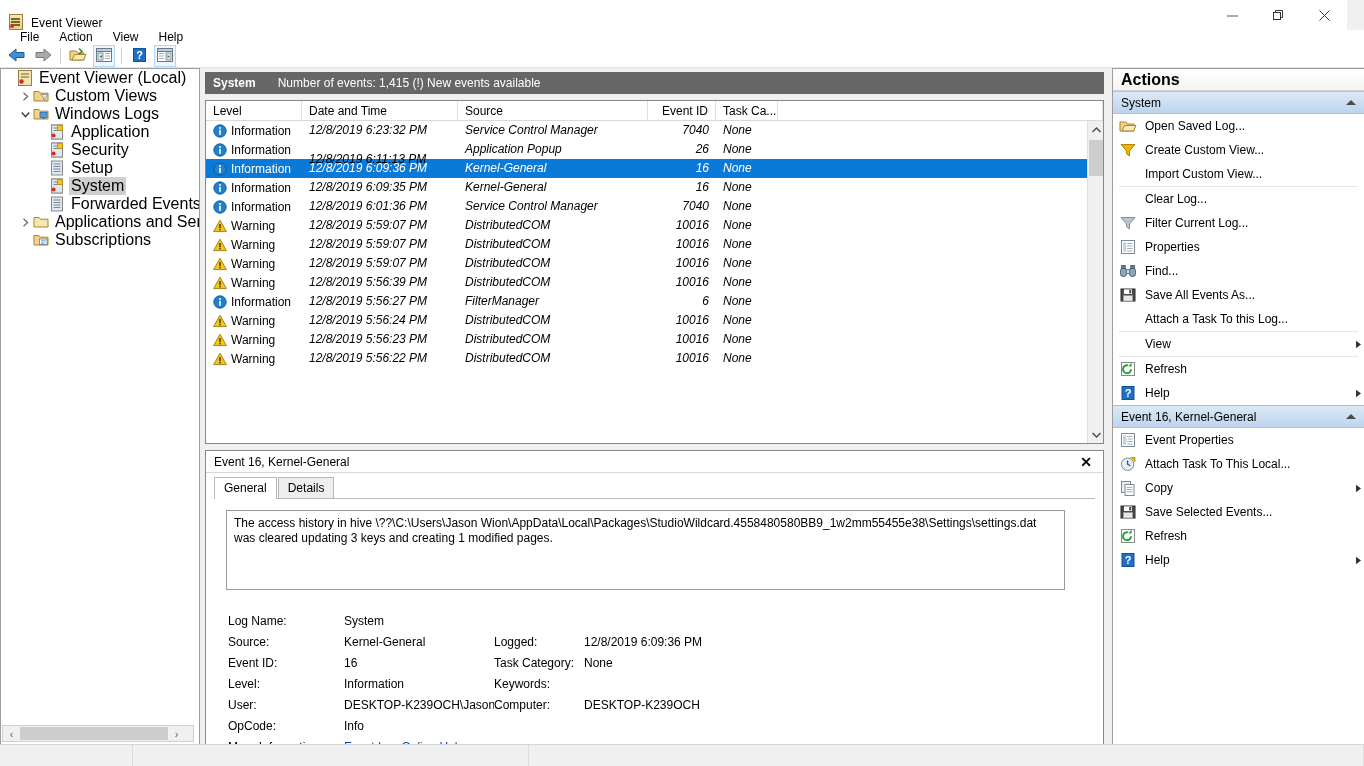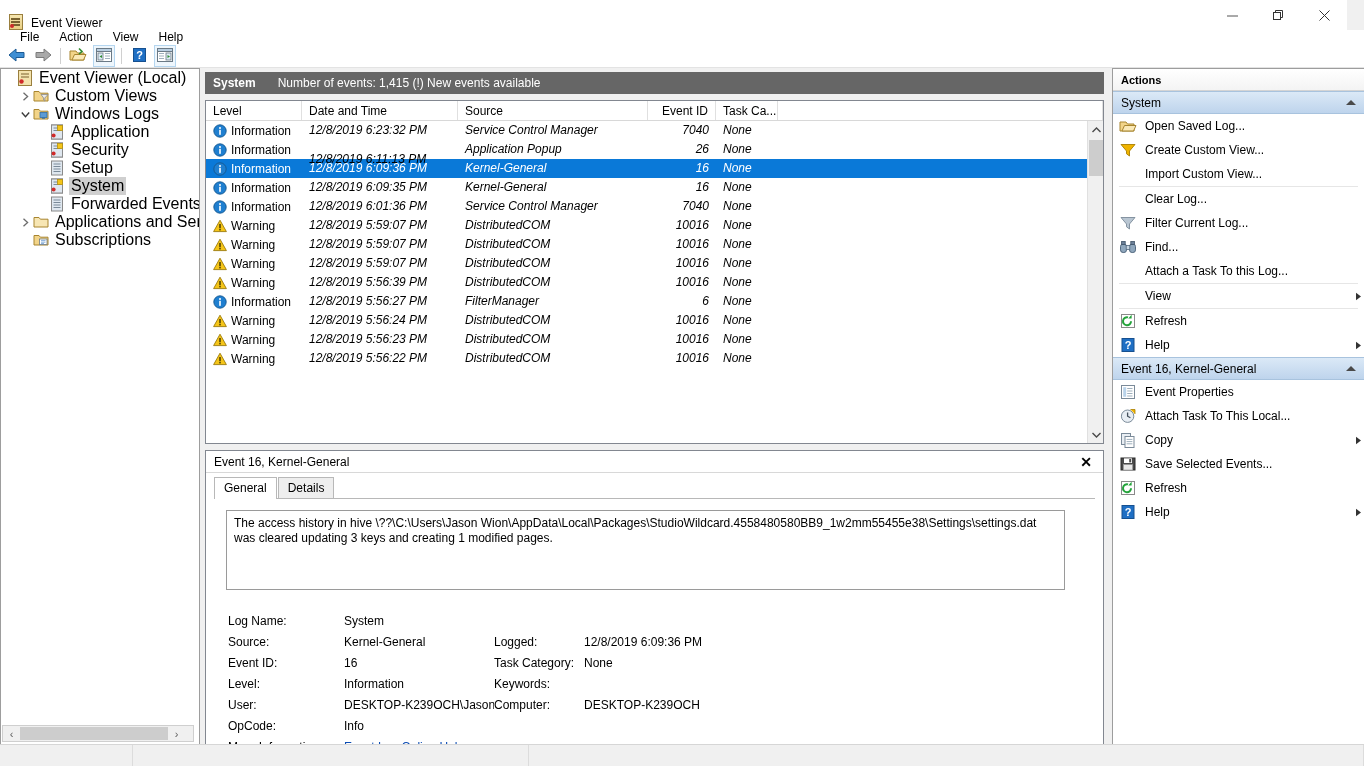--- a/index.html
+++ b/index.html
@@ -159,21 +159,21 @@
   .fv2 { flex: 1 1 auto; white-space: nowrap; }
   .link { color: #0b4cb4; text-decoration: underline; }
 
   
   .actions-pane {
     position: absolute; left: 1112px; top: 0; width: 252px; height: 676px;
     background: #ffffff; border-left: 1px solid #9d9d9d; border-top: 1px solid #9d9d9d;
   }
   .actions-title {
     height: 22px; display: flex; align-items: center; padding-left: 8px;
-    font-size: 11px; font-weight: bold;
+    font-size: 16px; font-weight: bold;
     background: linear-gradient(180deg,#ffffff 0%,#f4f4f4 100%);
     border-bottom: 1px solid #d4d4d4;
   }
   .act-section {
     height: 23px; display: flex; align-items: center; padding: 0 8px;
     font-size: 12px;
     background: linear-gradient(180deg,#dbe9f7 0%, #bed4ec 100%);
     border-top: 1px solid #a8c3de; border-bottom: 1px solid #a8c3de;
     justify-content: space-between;
   }
@@ -729,27 +729,49 @@
           </div>
           <div class="act-item">
             <span class="act-ico"><svg width="18" height="16" viewBox="0 0 18 16">
                 <path d="M2,2.5 L16,2.5 L10.5,9 L10.5,14 L7.5,11.8 L7.5,9 Z" fill="#b9c6d2" stroke="#7a8a99" stroke-width="0.9" stroke-linejoin="round"></path>
               </svg></span>
             <span class="act-label">Filter Current Log...</span>
             <span class="act-sub"></span>
           </div>
           <div class="act-item">
             <span class="act-ico"><svg width="18" height="16" viewBox="0 0 18 16">
+                <rect x="2.5" y="1.5" width="13" height="13" fill="#ffffff" stroke="#7a8a99"></rect>
+                <rect x="4.2" y="3.2" width="3" height="9.6" fill="#b9d3ea"></rect>
+                <line x1="8.2" y1="4.5" x2="13.5" y2="4.5" stroke="#9fb0bd"></line>
+                <line x1="8.2" y1="7" x2="13.5" y2="7" stroke="#9fb0bd"></line>
+                <line x1="8.2" y1="9.5" x2="13.5" y2="9.5" stroke="#9fb0bd"></line>
+                <line x1="8.2" y1="12" x2="13.5" y2="12" stroke="#9fb0bd"></line>
+              </svg></span>
+            <span class="act-label">Properties</span>
+            <span class="act-sub"></span>
+          </div>
+          <div class="act-item">
+            <span class="act-ico"><svg width="18" height="16" viewBox="0 0 18 16">
                 <rect x="1.5" y="5" width="6" height="8.5" rx="2.6" fill="#8fa7bd" stroke="#53697f"></rect>
                 <rect x="10.5" y="5" width="6" height="8.5" rx="2.6" fill="#8fa7bd" stroke="#53697f"></rect>
                 <rect x="7.2" y="6.5" width="3.6" height="4" fill="#c9d6e2" stroke="#53697f" stroke-width="0.8"></rect>
                 <rect x="2.6" y="2.5" width="3.6" height="3" fill="#6b8099" stroke="#3f5266" stroke-width="0.8"></rect>
                 <rect x="11.8" y="2.5" width="3.6" height="3" fill="#6b8099" stroke="#3f5266" stroke-width="0.8"></rect>
               </svg></span>
             <span class="act-label">Find...</span>
+            <span class="act-sub"></span>
+          </div>
+          <div class="act-item">
+            <span class="act-ico"><svg width="18" height="16" viewBox="0 0 18 16">
+                <rect x="2" y="2" width="14" height="12" fill="#4a4a4a" stroke="#2b2b2b"></rect>
+                <rect x="5" y="2.4" width="8" height="4.6" fill="#ffffff"></rect>
+                <rect x="10.2" y="3" width="2" height="3.4" fill="#4a4a4a"></rect>
+                <rect x="4.4" y="8.6" width="9.2" height="5.4" fill="#e8e8e8" stroke="#9a9a9a" stroke-width="0.7"></rect>
+              </svg></span>
+            <span class="act-label">Save All Events As...</span>
             <span class="act-sub"></span>
           </div>
           <div class="act-item">
             <span class="act-ico"></span>
             <span class="act-label">Attach a Task To this Log...</span>
             <span class="act-sub"></span>
           </div>
           <div class="act-divider"></div>
           <div class="act-item">
             <span class="act-ico"></span>

